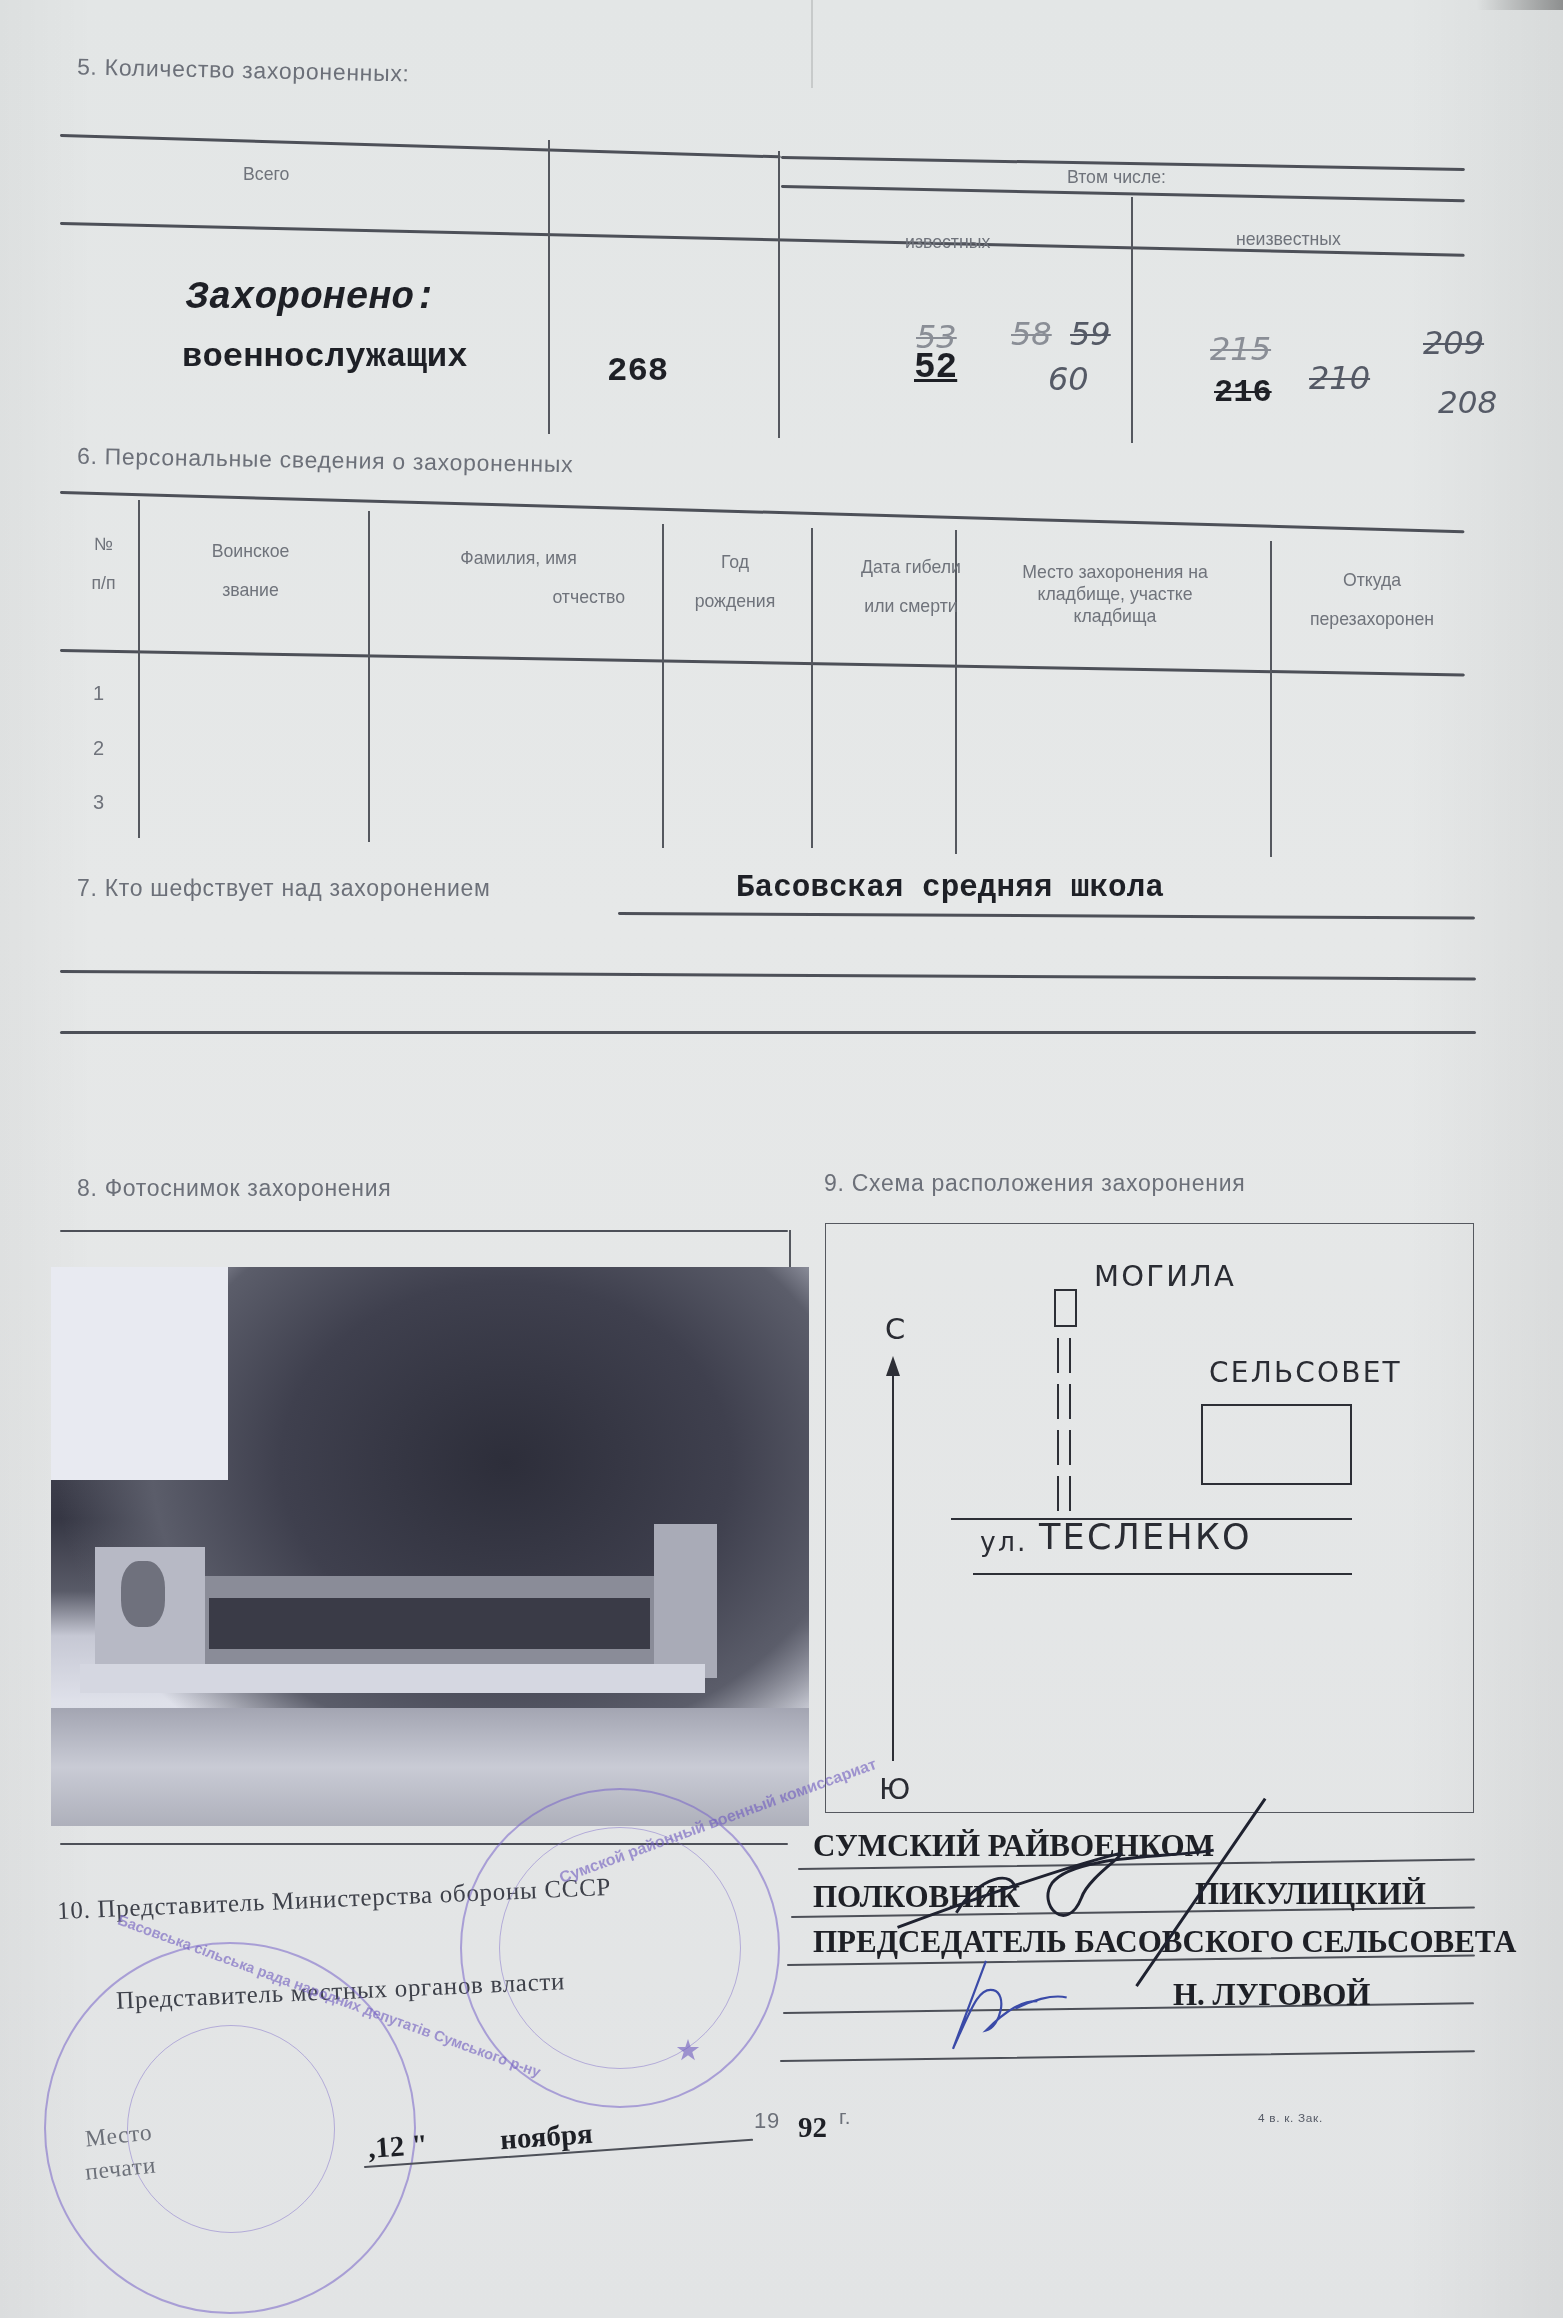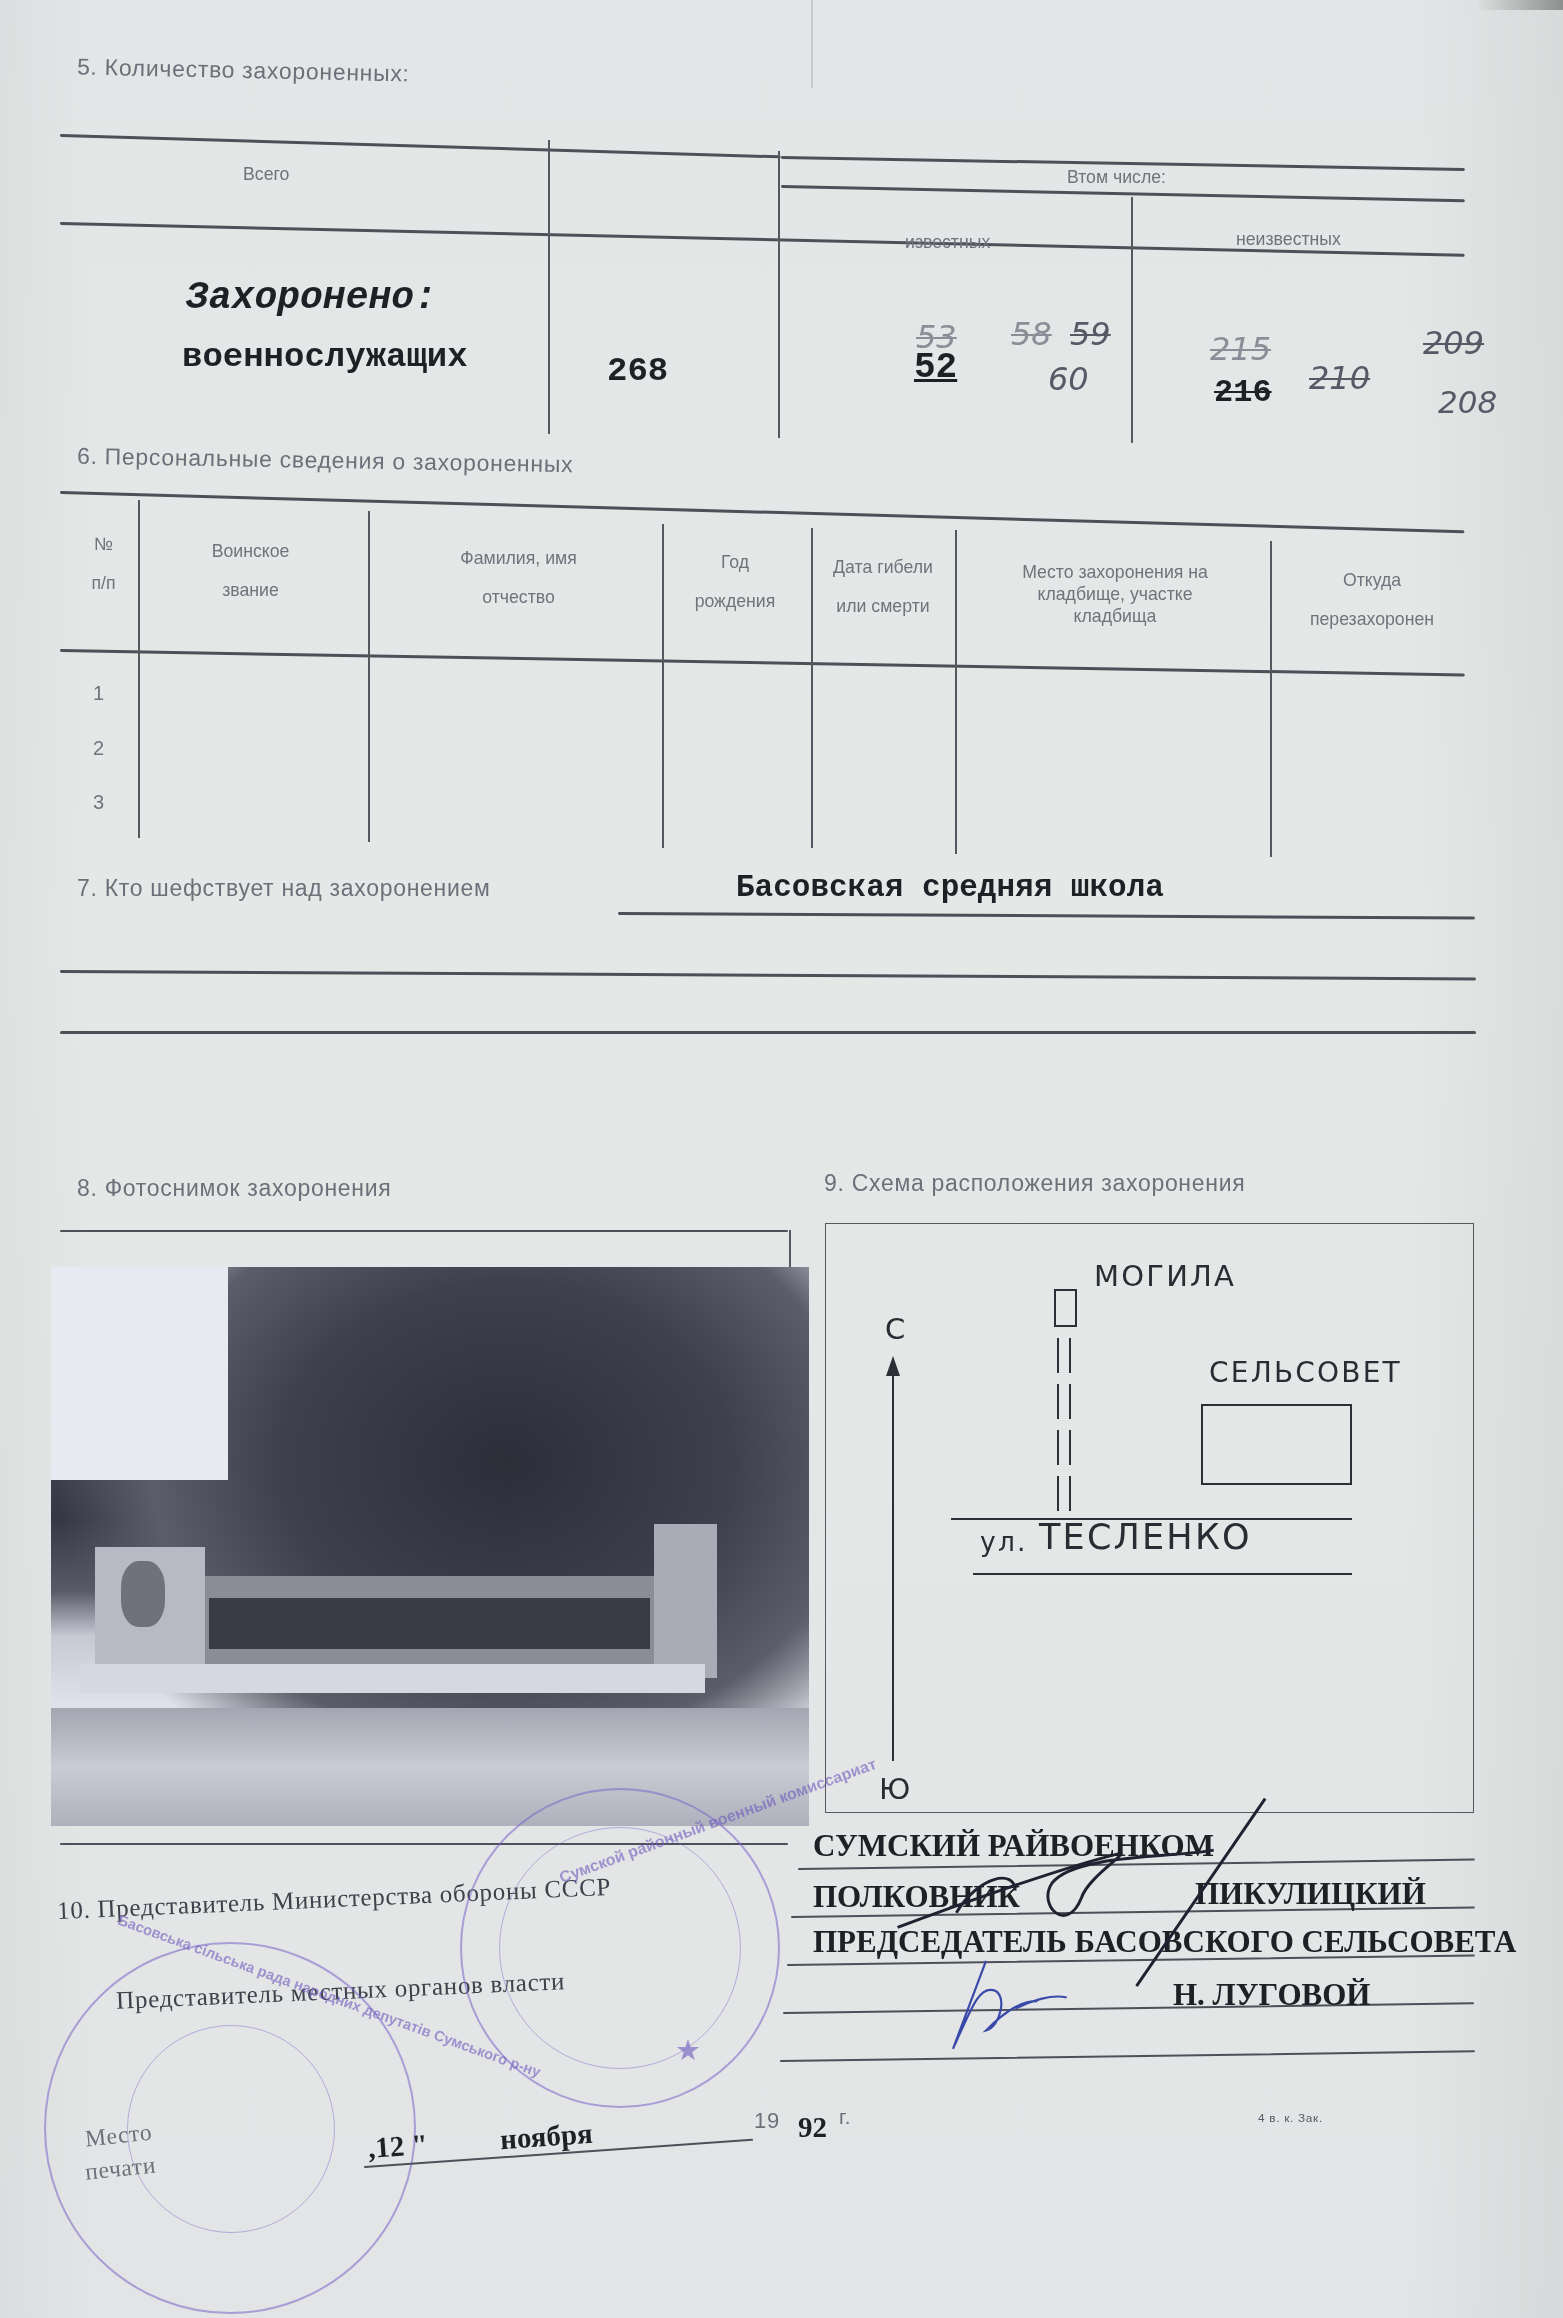--- a/index.html
+++ b/index.html
@@ -111,27 +111,27 @@
   <div class="abs hdr" style="left:85px; top:530px; width:37px;">
     <div>№</div>
     <div style="margin-top:10.3px;">п/п</div>
   </div>
   <div class="abs hdr" style="left:177px; top:537px; width:147px;">
     <div>Воинское</div>
     <div style="margin-top:10.3px;">звание</div>
   </div>
   <div class="abs hdr" style="left:412px; top:544px; width:213px;">
     <div>Фамилия, имя</div>
-    <div style="margin-top:10.3px;">отчество</div>
+    <div style="margin-top:10.3px;text-align:right;">отчество</div>
   </div>
   <div class="abs hdr" style="left:669px; top:548px; width:132px;">
     <div>Год</div>
     <div style="margin-top:10.3px;">рождения</div>
   </div>
-  <div class="abs hdr" style="left:813px; top:553px; width:140px;">
+  <div class="abs hdr" style="left:813px; top:553px; width:140px;padding-left:28px;">
     <div>Дата гибели</div>
     <div style="margin-top:10.3px;">или смерти</div>
   </div>
   <div class="abs hdr" style="left:964px; top:561px; width:302px; line-height:1.25;">
     <div>Место захоронения на</div>
     <div>кладбище, участке</div>
     <div>кладбища</div>
   </div>
   <div class="abs hdr" style="left:1280px; top:566px; width:184px;">
     <div>Откуда</div>

